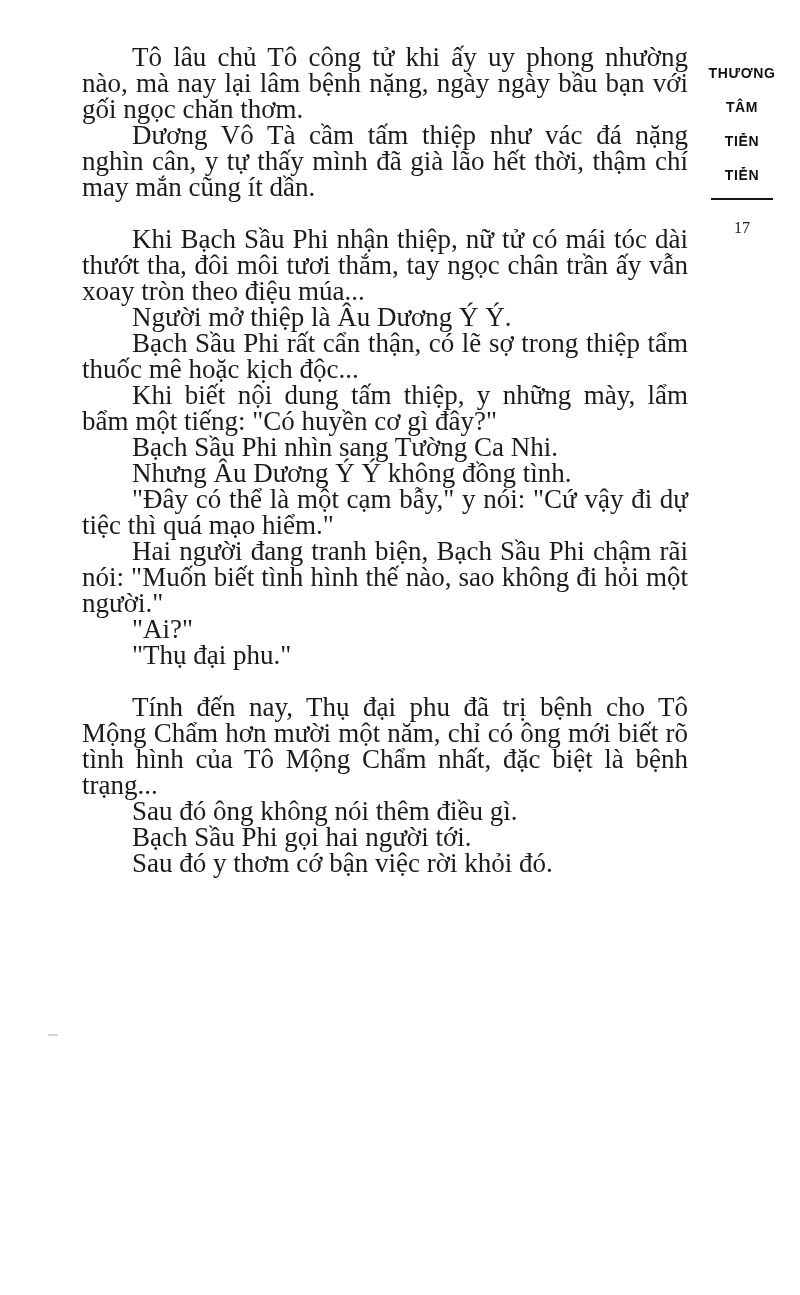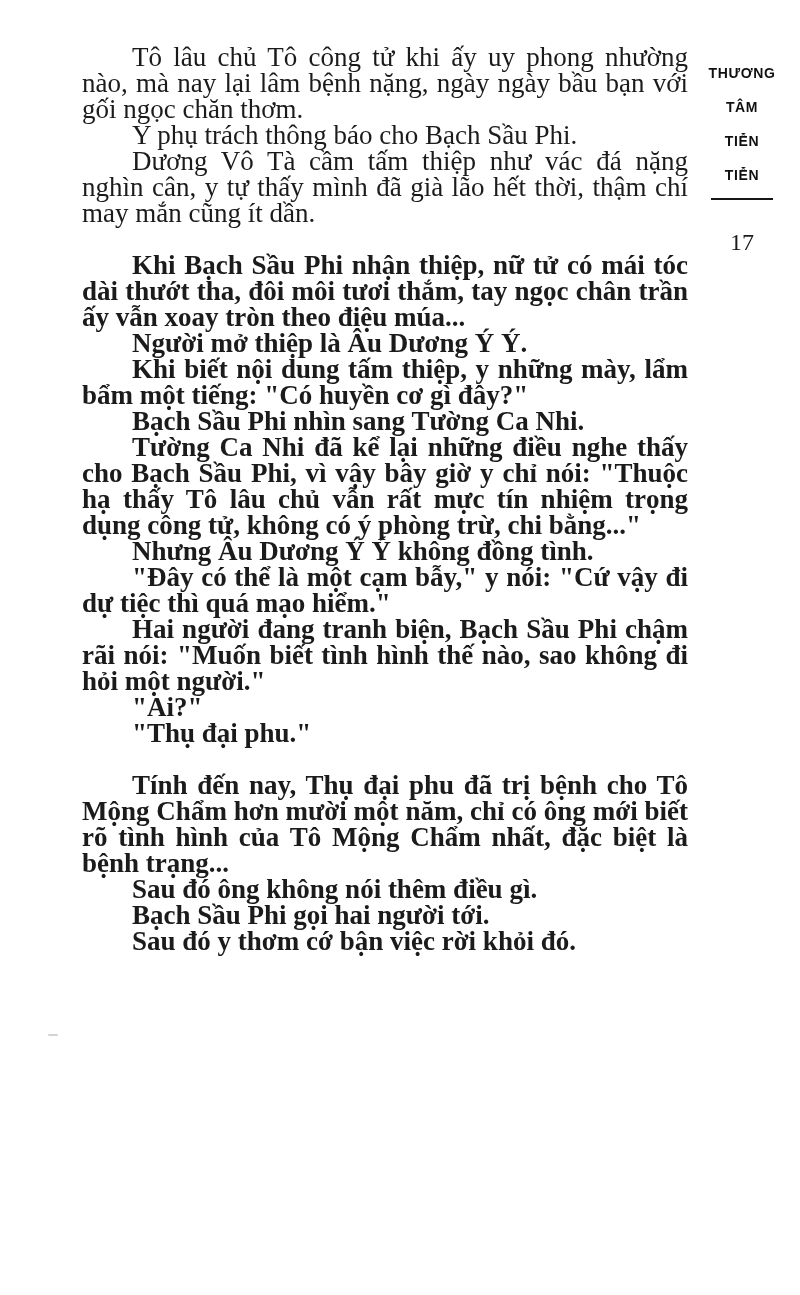--- a/index.html
+++ b/index.html
@@ -24,21 +24,21 @@
     font-size: 27px;
     line-height: 26px;
     text-align: justify;
     text-justify: inter-word;
   }
   .page-text p {
     margin: 0;
     text-indent: 50px;
   }
   .section { margin: 0; }
-  .section + .section { margin-top: 26px; font-weight: bold; }
+  .section + .section { margin-top: 26px; }
 
   .margin-header {
     position: absolute;
     left: 704px;
     top: 56px;
     width: 76px;
     text-align: center;
   }
   .title-word {
     height: 34px;
@@ -52,22 +52,22 @@
     color: #101010;
     white-space: nowrap;
   }
   .header-divider {
     width: 62px;
     margin: 6px auto 0 auto;
     border: 0;
     border-top: 2px solid #161616;
   }
   .page-number {
-    margin-top: 30px;
-    font-size: 24px;
+    margin-top: 16px;
+    font-size: 16px;
     line-height: 24px;
     color: #1b1b1b;
   }
   .scan-speck {
     position: absolute;
     left: 48px;
     top: 1034px;
     width: 10px;
     height: 2px;
     background: #c8c8c8;
@@ -76,29 +76,28 @@
   }
 </style>
 </head>
 <body>
 
 <div class="page">
 
   <div class="page-text" id="sections-root">
       <div class="section">
         <p>Tô lâu chủ Tô công tử khi ấy uy phong nhường nào, mà nay lại lâm bệnh nặng, ngày ngày bầu bạn với gối ngọc chăn thơm.</p>
-        <p>Y phụ trách thông báo cho Bạch Sầu Phi.</p>
         <p>Dương Vô Tà cầm tấm thiệp như vác đá nặng nghìn cân, y tự thấy mình đã già lão hết thời, thậm chí may mắn cũng ít dần.</p>
       </div>
       <div class="section">
         <p>Khi Bạch Sầu Phi nhận thiệp, nữ tử có mái tóc dài thướt tha, đôi môi tươi thắm, tay ngọc chân trần ấy vẫn xoay tròn theo điệu múa...</p>
         <p>Người mở thiệp là Âu Dương Ý Ý.</p>
+        <p>Bạch Sầu Phi rất cẩn thận, có lẽ sợ trong thiệp tẩm thuốc mê hoặc kịch độc...</p>
         <p>Khi biết nội dung tấm thiệp, y những mày, lẩm bẩm một tiếng: "Có huyền cơ gì đây?"</p>
         <p>Bạch Sầu Phi nhìn sang Tường Ca Nhi.</p>
-        <p>Tường Ca Nhi đã kể lại những điều nghe thấy cho Bạch Sầu Phi, vì vậy bây giờ y chỉ nói: "Thuộc hạ thấy Tô lâu chủ vẫn rất mực tín nhiệm trọng dụng công tử, không có ý phòng trừ, chi bằng..."</p>
         <p>Nhưng Âu Dương Ý Ý không đồng tình.</p>
         <p>"Đây có thể là một cạm bẫy," y nói: "Cứ vậy đi dự tiệc thì quá mạo hiểm."</p>
         <p>Hai người đang tranh biện, Bạch Sầu Phi chậm rãi nói: "Muốn biết tình hình thế nào, sao không đi hỏi một người."</p>
         <p>"Ai?"</p>
         <p>"Thụ đại phu."</p>
       </div>
       <div class="section">
         <p>Tính đến nay, Thụ đại phu đã trị bệnh cho Tô Mộng Chẩm hơn mười một năm, chỉ có ông mới biết rõ tình hình của Tô Mộng Chẩm nhất, đặc biệt là bệnh trạng...</p>
         <p>Sau đó ông không nói thêm điều gì.</p>
         <p>Bạch Sầu Phi gọi hai người tới.</p>

